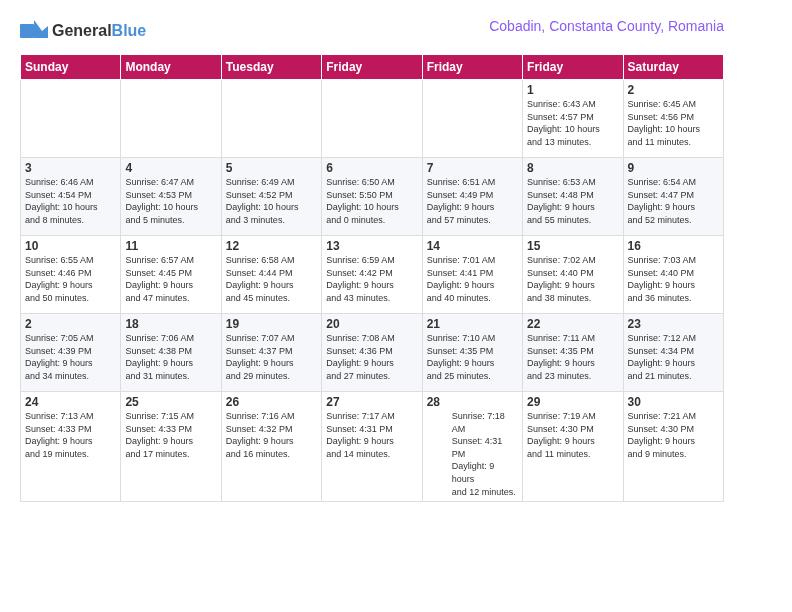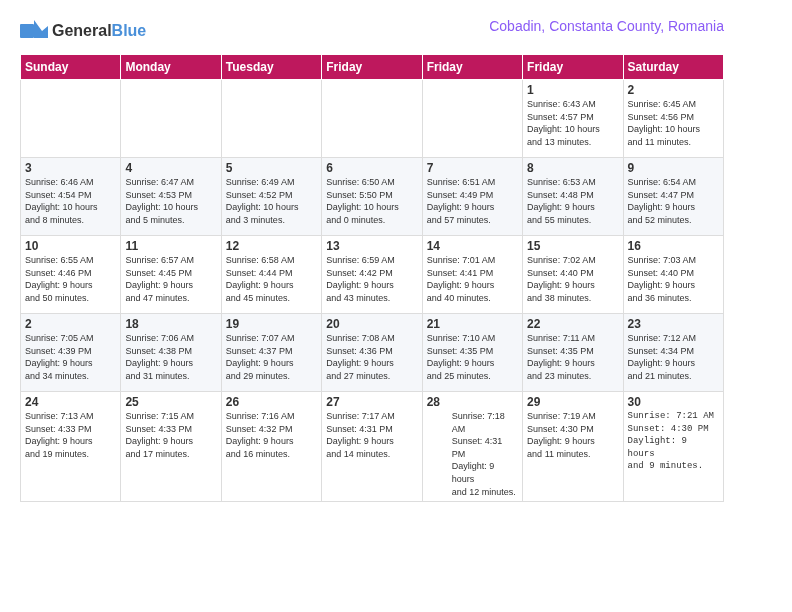--- a/index.html
+++ b/index.html
@@ -336,21 +336,21 @@
           </td>
           <td>
             <span class="day-num">29</span>
             <div class="day-info" style="white-space: pre-line;">Sunrise: 7:19 AM
 Sunset: 4:30 PM
 Daylight: 9 hours
 and 11 minutes.</div>
           </td>
           <td>
             <span class="day-num">30</span>
-            <div class="day-info" style="white-space: pre-line; font-family: Liberation Mono, monospace;">Sunrise: 7:21 AM
+            <div class="day-info" style="white-space: pre-line;">Sunrise: 7:21 AM
 Sunset: 4:30 PM
 Daylight: 9 hours
 and 9 minutes.</div>
           </td>
         </tr>
       </tbody>
   </table>
 </div>
 
 </body></html>

